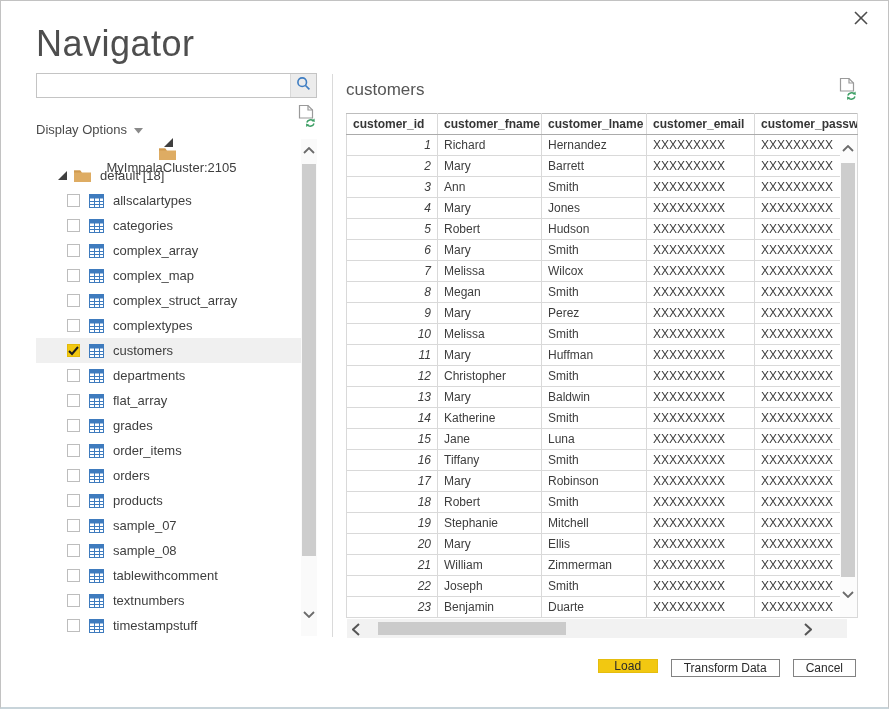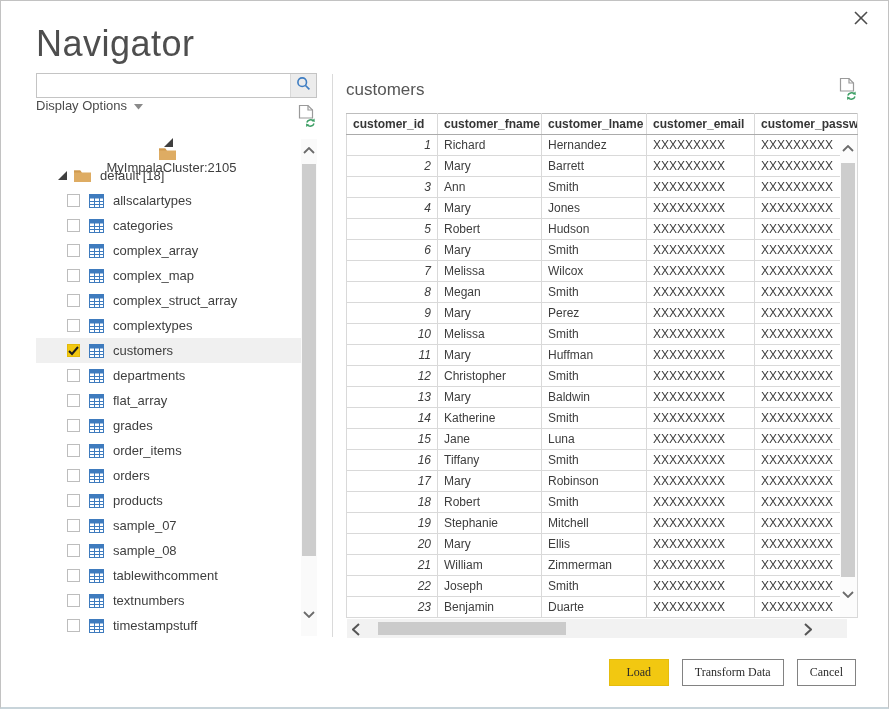--- a/index.html
+++ b/index.html
@@ -13,21 +13,21 @@
 
   .close-btn { position:absolute; top:10px; right:16px; width:18px; height:18px; cursor:pointer; }
 
   .dlg-title { position:absolute; left:35px; top:22px; font-size:36px; font-weight:300; color:#4e4e4e; letter-spacing:0.5px; }
 
   
   .search-box { position:absolute; left:35px; top:72px; width:281px; height:25px; border:1px solid #c4c4c4; background:#fff; display:flex; }
   .search-input { flex:1; border:none; outline:none; font-size:13px; padding:0 6px; font-family:inherit; color:#3f3f3f; }
   .search-btn { width:26px; height:23px; background:#ececec; border-left:1px solid #d9d9d9; display:flex; align-items:center; justify-content:center; cursor:pointer; }
 
-  .display-options { position:absolute; left:35px; top:94px; height:20px; display:flex; align-items:center; gap:7px; font-size:13px; color:#4b4b4b; cursor:pointer; }
+  .display-options { position:absolute; left:35px; top:118px; height:20px; display:flex; align-items:center; gap:7px; font-size:13px; color:#4b4b4b; cursor:pointer; }
   .refresh-left { position:absolute; left:297px; top:103px; }
   .refresh-right { position:absolute; left:838px; top:76px; }
   .refresh-ic { cursor:pointer; display:inline-block; }
 
   .tree { position:absolute; left:35px; top:137px; width:266px; height:500px; overflow:hidden; }
   .tree-row { height:25px; display:flex; align-items:center; font-size:13px; color:#3e3e3e; cursor:pointer; white-space:nowrap; }
   .tree-row.selected { background:#f0f0f0; }
   .tree-row .tri { width:9px; margin-right:7px; display:flex; }
   .tree-row .folder { margin-right:9px; display:flex; }
   .tree-row .tblic { margin-right:9px; display:flex; }
@@ -57,21 +57,21 @@
   td.idcell { text-align:right; font-style:italic; }
   table { border-left:1px solid #c3c3c3; border-right:1px solid #c3c3c3; }
 
   .sb-h { position:absolute; left:346px; top:618px; width:500px; height:19px; background:#f2f2f2; }
   .sb-h .sb-thumb-h { position:absolute; left:31px; top:3px; width:188px; height:13px; background:#cbcbcb; }
   .sb-h .chev-l { position:absolute; left:5px; top:3px; cursor:pointer; }
   .sb-h .chev-r { position:absolute; left:457px; top:3px; cursor:pointer; }
 
   
   .footer { position:absolute; top:658px; right:32px; display:flex; gap:13px; }
-  .btn { height:27px; font-size:12px; font-family:Liberation Serif, serif; display:flex; align-items:center; justify-content:center; cursor:pointer; }
+  .btn { height:14px; font-size:12px; font-family:Liberation Sans, sans-serif; display:flex; align-items:center; justify-content:center; cursor:pointer; }
   .btn-load { width:60px; background:#F2C811; border:1px solid #e5bd0e; color:#2b2b2b; }
   .btn-plain { background:#fff; border:1px solid #828282; color:#2b2b2b; padding:8px 12px; }
 </style>
 </head>
 <body>
 
 <div class="dialog">
 
   <div class="close-btn">
     <svg width="14" height="14" viewBox="0 0 14 14">

